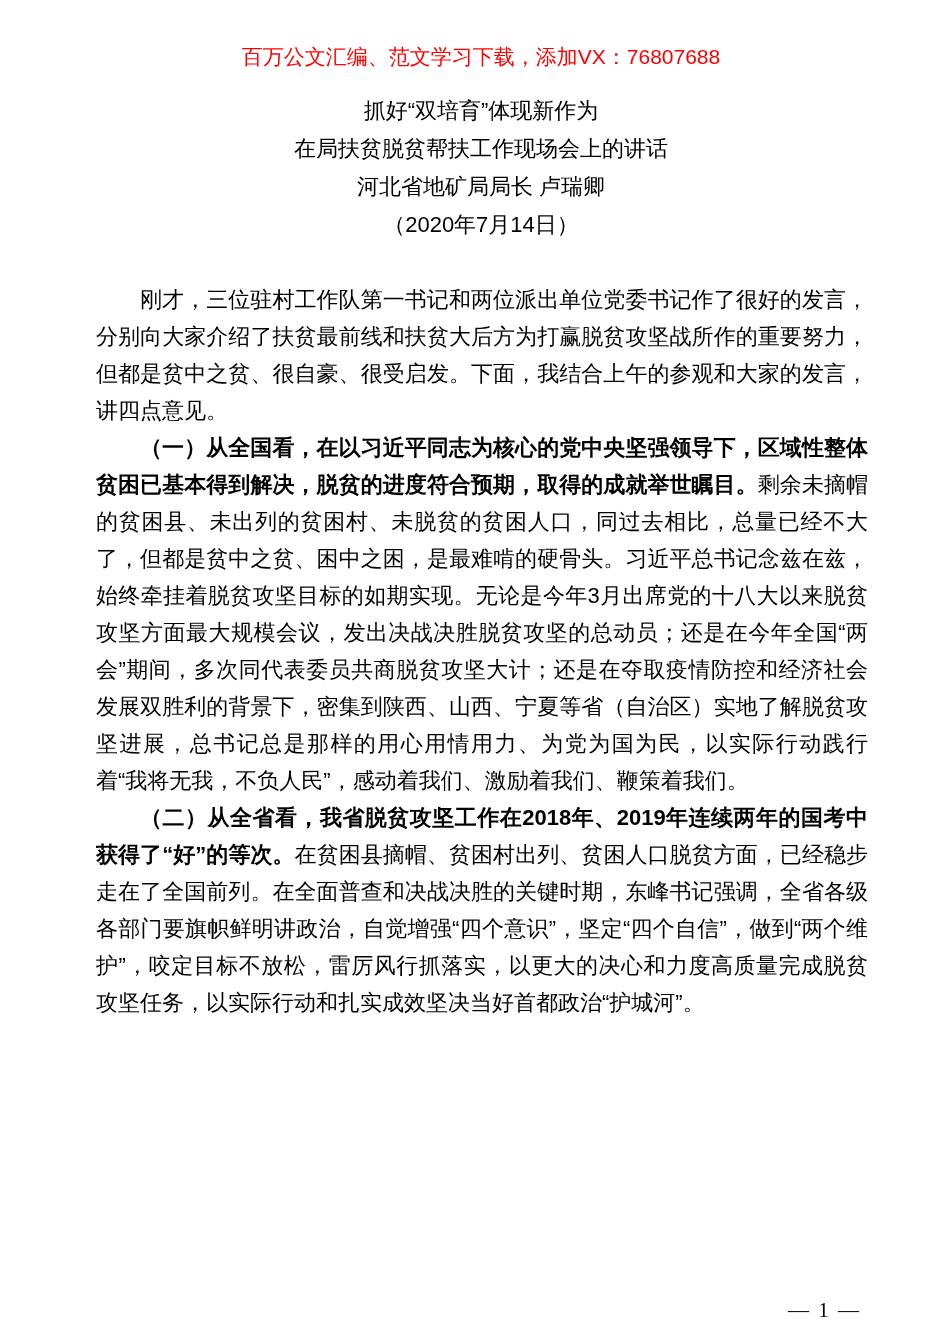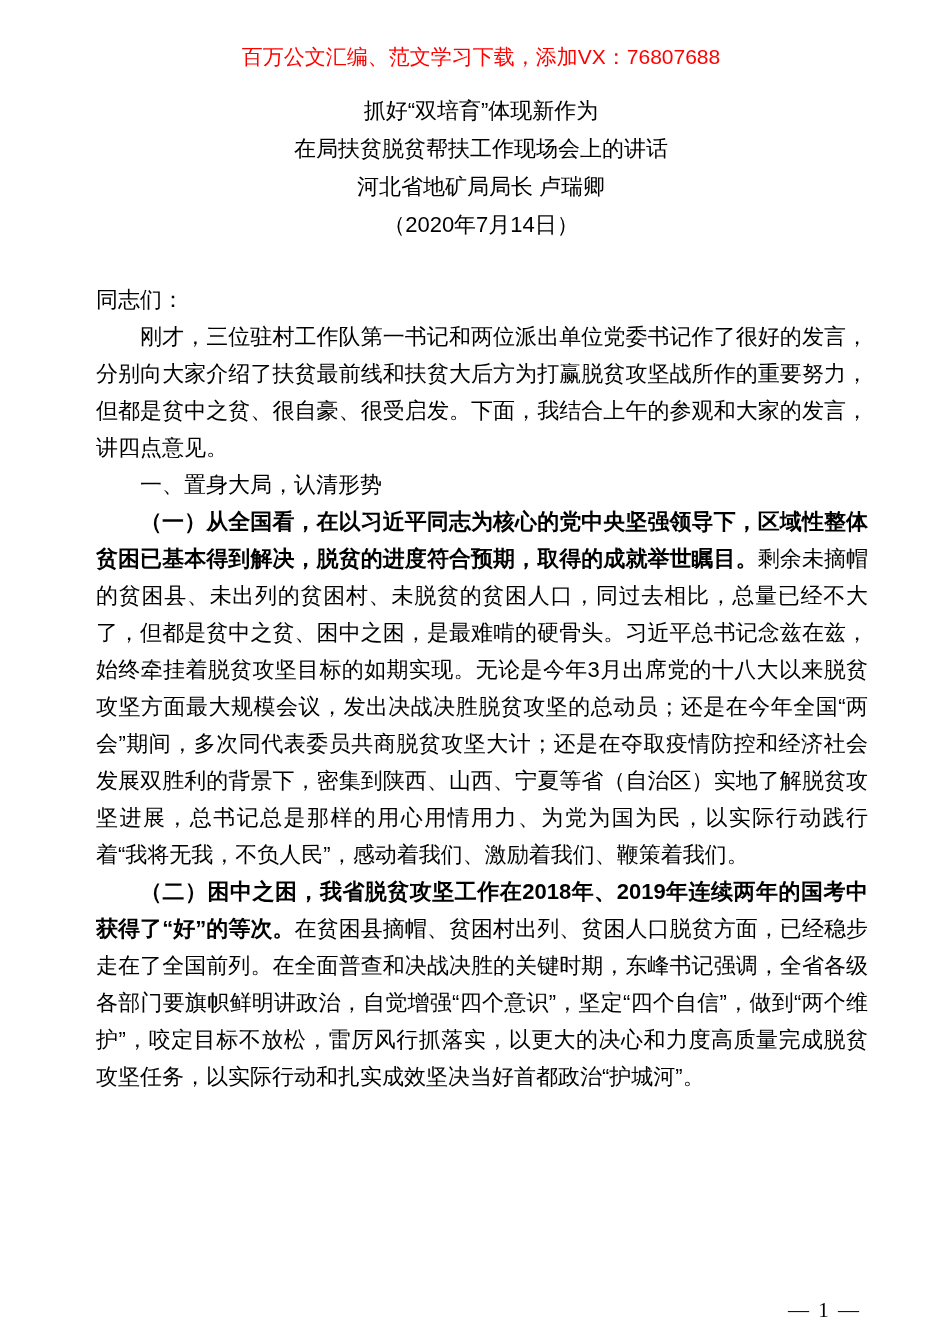--- a/index.html
+++ b/index.html
@@ -70,24 +70,22 @@
   <div class="notice" style="color: rgb(255, 0, 0);">百万公文汇编、范文学习下载，添加VX：76807688</div>
 
   <div class="titles">
     <div class="title-line">抓好“双培育”体现新作为</div>
     <div class="title-line">在局扶贫脱贫帮扶工作现场会上的讲话</div>
     <div class="title-line">河北省地矿局局长 卢瑞卿</div>
     <div class="title-line">（2020年7月14日）</div>
   </div>
 
   <div class="content">
-    <p class="salutation">同志们：</p>
     <div id="paragraphs">
         <p class="indented"><span>刚才，三位驻村工作队第一书记和两位派出单位党委书记作了很好的发言，分别向大家介绍了扶贫最前线和扶贫大后方为打赢脱贫攻坚战所作的重要努力，但都是贫中之贫、很自豪、很受启发。下面，我结合上午的参观和大家的发言，讲四点意见。</span></p>
-        <p class="indented"><span>一、置身大局，认清形势</span></p>
         <p class="indented"><span class="seg-bold">（一）从全国看，在以习近平同志为核心的党中央坚强领导下，区域性整体贫困已基本得到解决，脱贫的进度符合预期，取得的成就举世瞩目。</span><span>剩余未摘帽的贫困县、未出列的贫困村、未脱贫的贫困人口，同过去相比，总量已经不大了，但都是贫中之贫、困中之困，是最难啃的硬骨头。习近平总书记念兹在兹，始终牵挂着脱贫攻坚目标的如期实现。无论是今年3月出席党的十八大以来脱贫攻坚方面最大规模会议，发出决战决胜脱贫攻坚的总动员；还是在今年全国“两会”期间，多次同代表委员共商脱贫攻坚大计；还是在夺取疫情防控和经济社会发展双胜利的背景下，密集到陕西、山西、宁夏等省（自治区）实地了解脱贫攻坚进展，总书记总是那样的用心用情用力、为党为国为民，以实际行动践行着“我将无我，不负人民”，感动着我们、激励着我们、鞭策着我们。</span></p>
-        <p class="indented"><span class="seg-bold">（二）困中之困，我省脱贫攻坚工作在2018年、2019年连续两年的国考中获得了“好”的等次。</span><span>在贫困县摘帽、贫困村出列、贫困人口脱贫方面，已经稳步走在了全国前列。在全面普查和决战决胜的关键时期，东峰书记强调，全省各级各部门要旗帜鲜明讲政治，自觉增强“四个意识”，坚定“四个自信”，做到“两个维护”，咬定目标不放松，雷厉风行抓落实，以更大的决心和力度高质量完成脱贫攻坚任务，以实际行动和扎实成效坚决当好首都政治“护城河”。</span></p>
+        <p class="indented"><span class="seg-bold">（二）从全省看，我省脱贫攻坚工作在2018年、2019年连续两年的国考中获得了“好”的等次。</span><span>在贫困县摘帽、贫困村出列、贫困人口脱贫方面，已经稳步走在了全国前列。在全面普查和决战决胜的关键时期，东峰书记强调，全省各级各部门要旗帜鲜明讲政治，自觉增强“四个意识”，坚定“四个自信”，做到“两个维护”，咬定目标不放松，雷厉风行抓落实，以更大的决心和力度高质量完成脱贫攻坚任务，以实际行动和扎实成效坚决当好首都政治“护城河”。</span></p>
       </div>
   </div>
 
   <div class="page-number">— 1 —</div>
 
 </div>
 
 </body></html>

